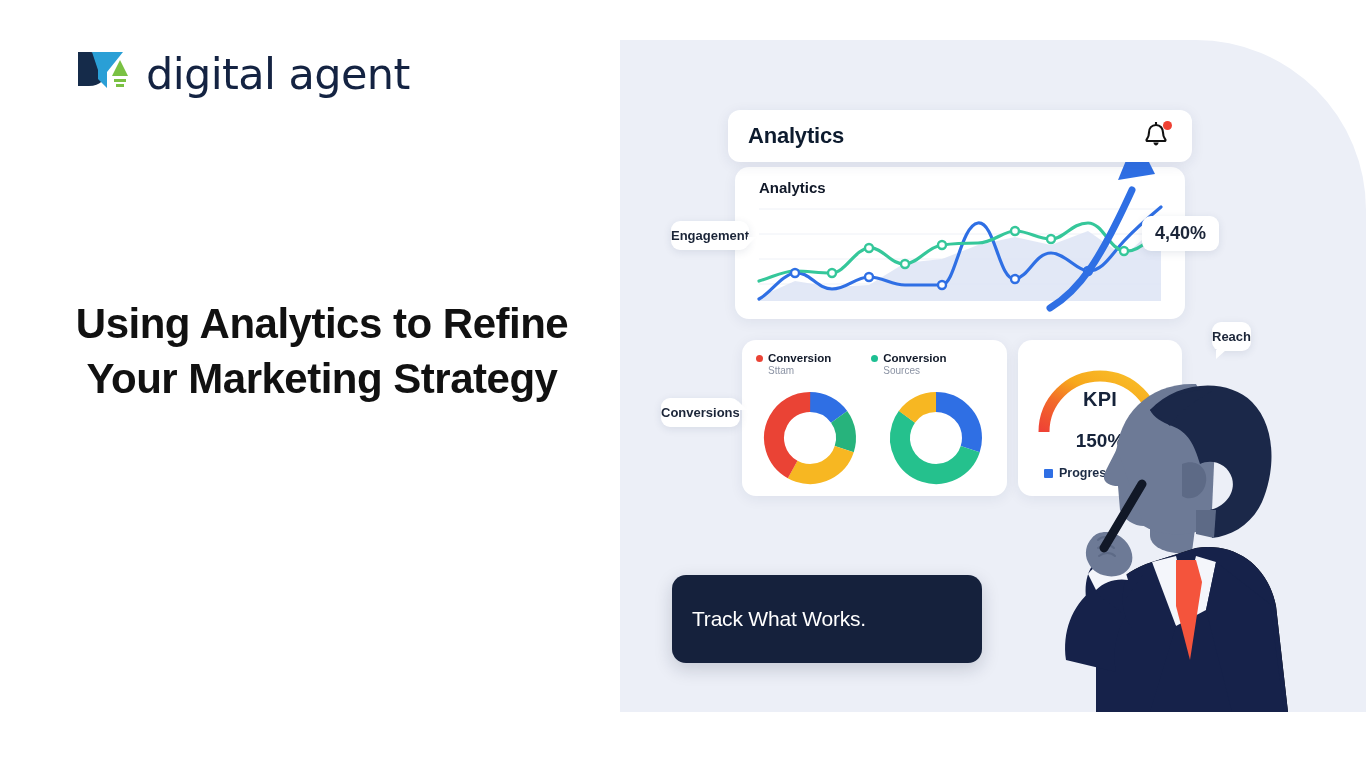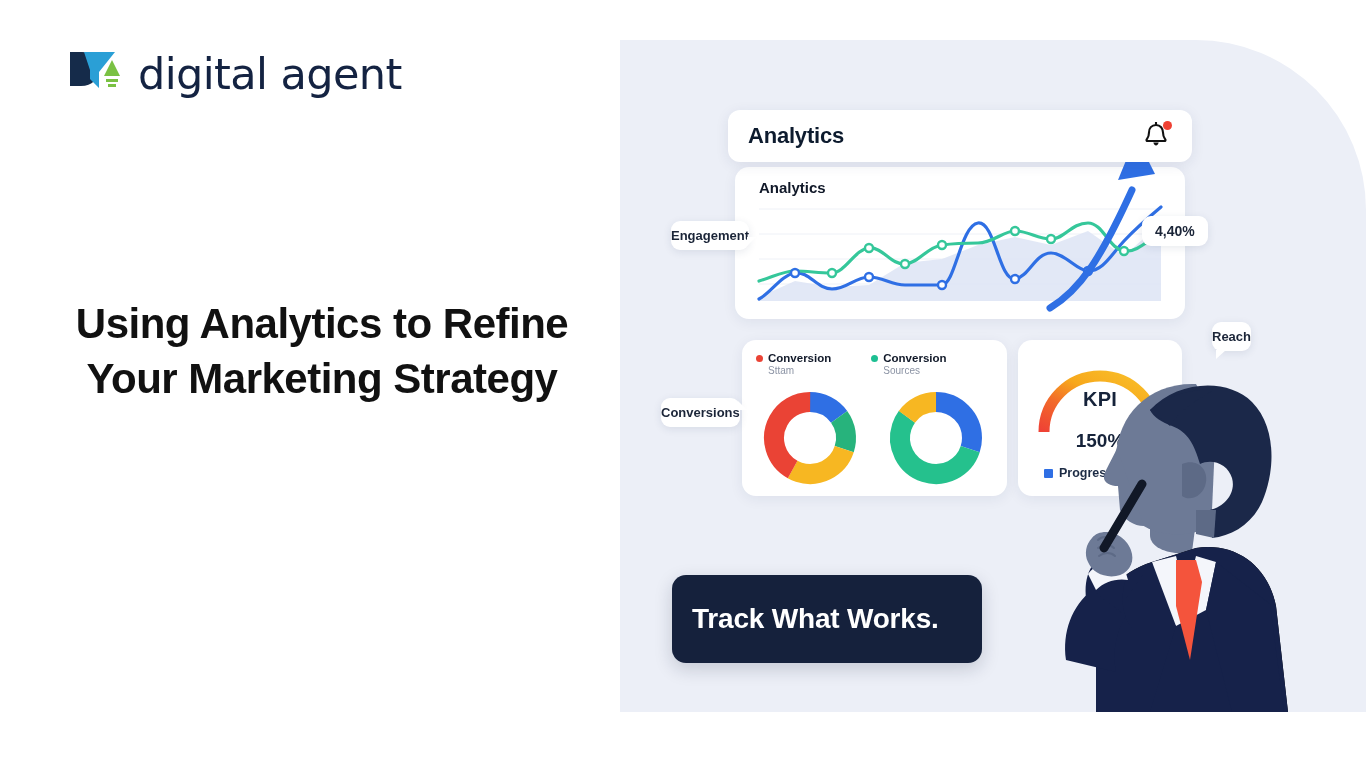--- a/index.html
+++ b/index.html
@@ -5,21 +5,21 @@
 <style>
   html,body{margin:0;padding:0;}
   body{
     width:1366px;height:768px;overflow:hidden;background:#ffffff;
     font-family:"Liberation Sans","DejaVu Sans",sans-serif;
     -webkit-font-smoothing:antialiased;
   }
   .stage{position:relative;width:1366px;height:768px;background:#ffffff;}
 
   
-  .logo-wrap{position:absolute;left:68px;top:48px;display:flex;align-items:center;gap:10px;}
+  .logo-wrap{position:absolute;left:76px;top:48px;display:flex;align-items:center;gap:10px;}
   .logo-mark{width:58px;height:52px;position:relative;display:block;}
   .logo-text{
     font-size:43px;font-weight:400;color:#142342;letter-spacing:-0.6px;
     font-family:"DejaVu Sans","Liberation Sans",sans-serif;line-height:1;
     margin-left:2px;
   }
 
   .headline{
     position:absolute;left:62px;top:296px;width:520px;
     font-size:42px;line-height:1.32;font-weight:700;color:#111111;
@@ -118,33 +118,33 @@
   .pill-conversions::after{
     right:-7px;top:3px;
     border-bottom:9px solid #ffffff;border-right:9px solid transparent;
   }
   .pill-reach{left:1212px;top:322px;}
   .pill-reach::after{
     left:4px;bottom:-8px;
     border-top:9px solid #ffffff;border-right:10px solid transparent;
   }
   .pill-value{
-    left:1142px;top:216px;font-weight:600;font-size:14px;color:#1b2538;
+    left:1142px;top:216px;font-weight:600;font-size:18px;color:#1b2538;
     padding:7px 13px;border-radius:9px;
   }
 
   
   .banner{
     position:absolute;left:672px;top:575px;width:310px;height:88px;
     background:#15213c;border-radius:14px;z-index:8;
     box-shadow:0 6px 18px rgba(16,28,56,.18);
     display:flex;flex-direction:column;justify-content:center;padding-left:20px;box-sizing:border-box;
   }
   .banner span{
-    color:#ffffff;font-size:28px;font-weight:700;line-height:1.33;letter-spacing:-0.2px;
+    color:#ffffff;font-size:21px;font-weight:400;line-height:1.33;letter-spacing:-0.2px;
   }
 
   
   .person{position:absolute;left:1000px;top:360px;width:366px;height:352px;z-index:7;}
   .person svg{display:block;}
 </style>
 </head>
 <body>
 
 <div class="stage">

